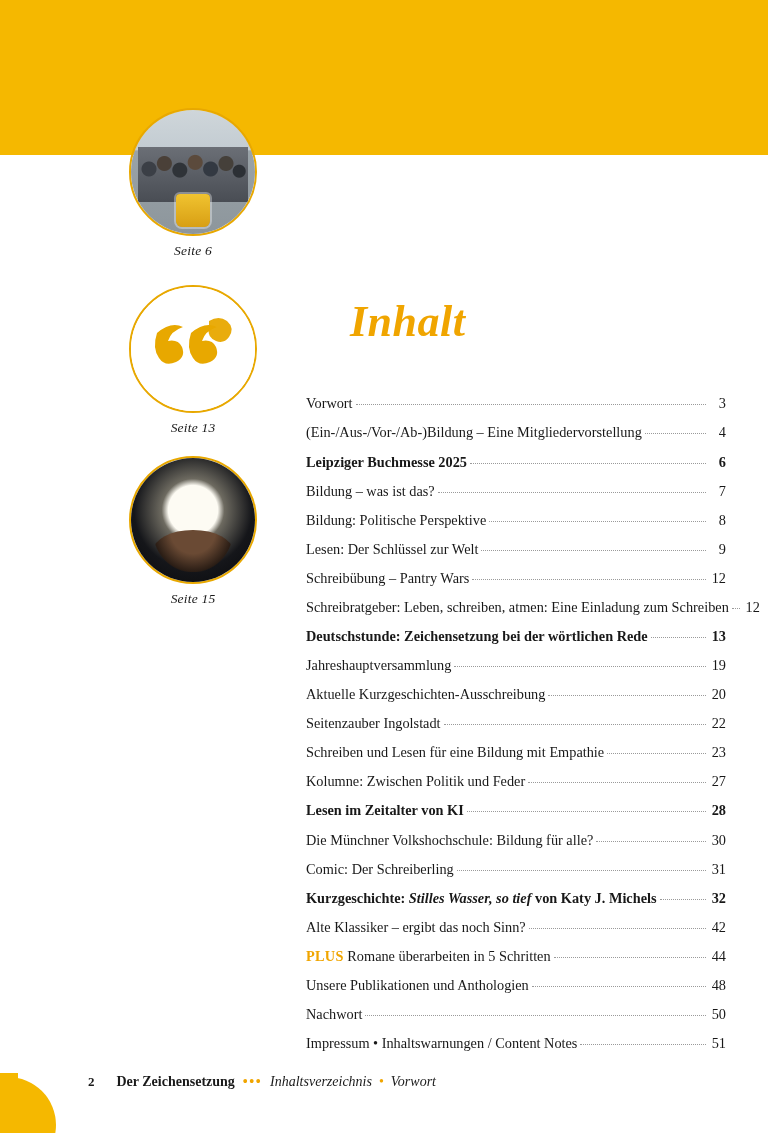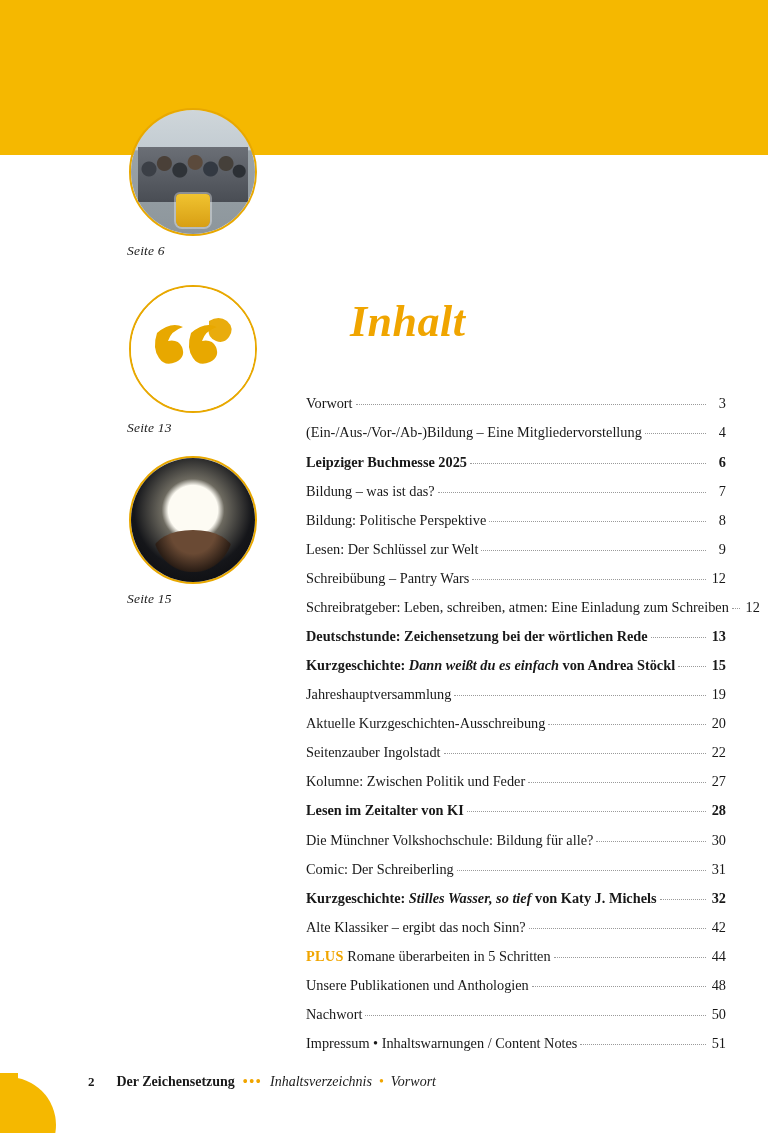--- a/index.html
+++ b/index.html
@@ -41,21 +41,21 @@
     background: #f5b800;
   }
 
   
   .left-col {
     position: absolute;
     left: 127px;
     top: 108px;
     width: 132px;
   }
-  .thumb-block { margin-bottom: 14px; text-align: left; }
+  .thumb-block { margin-bottom: 14px; text-align: center; }
 
   .circle {
     width: 128px;
     height: 128px;
     border-radius: 50%;
     border: 2px solid #e8a800;
     overflow: hidden;
     position: relative;
     margin: 0 auto;
   }
@@ -318,39 +318,39 @@
       <div class="toc-row">
         <span class="toc-label">Schreibratgeber: Leben, schreiben, atmen: Eine Einladung zum Schreiben</span>
         <span class="toc-dots"></span>
         <span class="toc-page">12</span>
       </div>
       <div class="toc-row bold">
         <span class="toc-label">Deutschstunde: Zeichensetzung bei der wörtlichen Rede</span>
         <span class="toc-dots"></span>
         <span class="toc-page">13</span>
       </div>
-      <div class="toc-row bold">
-        <span class="toc-label">Kurzgeschichte: <em class="it">Dann weißt du es einfach</em> von Andrea Stöckl</span>
-        <span class="toc-dots"></span>
-        <span class="toc-page">15</span>
-      </div>
       <div class="toc-row">
         <span class="toc-label">Jahreshauptversammlung</span>
         <span class="toc-dots"></span>
         <span class="toc-page">19</span>
       </div>
       <div class="toc-row">
         <span class="toc-label">Aktuelle Kurzgeschichten-Ausschreibung</span>
         <span class="toc-dots"></span>
         <span class="toc-page">20</span>
       </div>
       <div class="toc-row">
         <span class="toc-label">Seitenzauber Ingolstadt</span>
         <span class="toc-dots"></span>
         <span class="toc-page">22</span>
+      </div>
+      <div class="toc-row">
+        <span class="toc-label">Schreiben und Lesen für eine Bildung mit Empathie</span>
+        <span class="toc-dots"></span>
+        <span class="toc-page">23</span>
       </div>
       <div class="toc-row">
         <span class="toc-label">Kolumne: Zwischen Politik und Feder</span>
         <span class="toc-dots"></span>
         <span class="toc-page">27</span>
       </div>
       <div class="toc-row bold">
         <span class="toc-label">Lesen im Zeitalter von KI</span>
         <span class="toc-dots"></span>
         <span class="toc-page">28</span>

